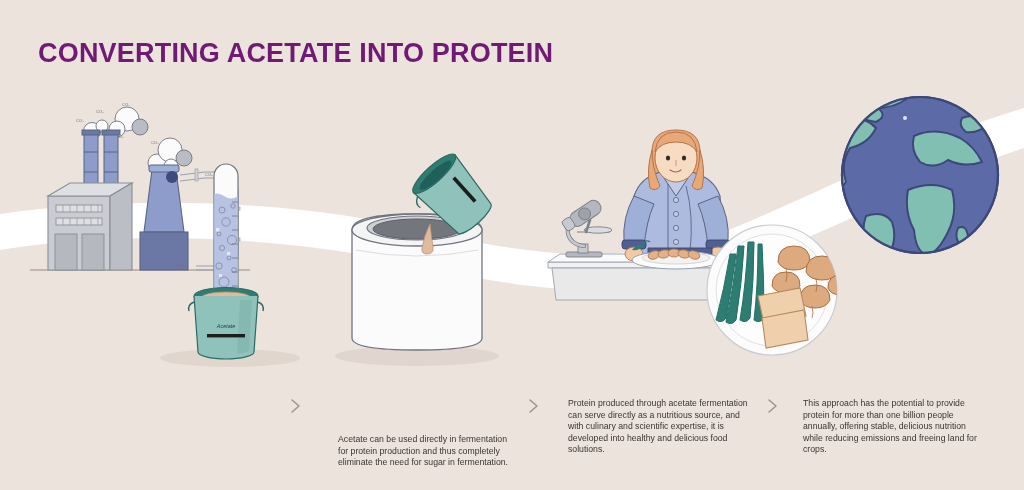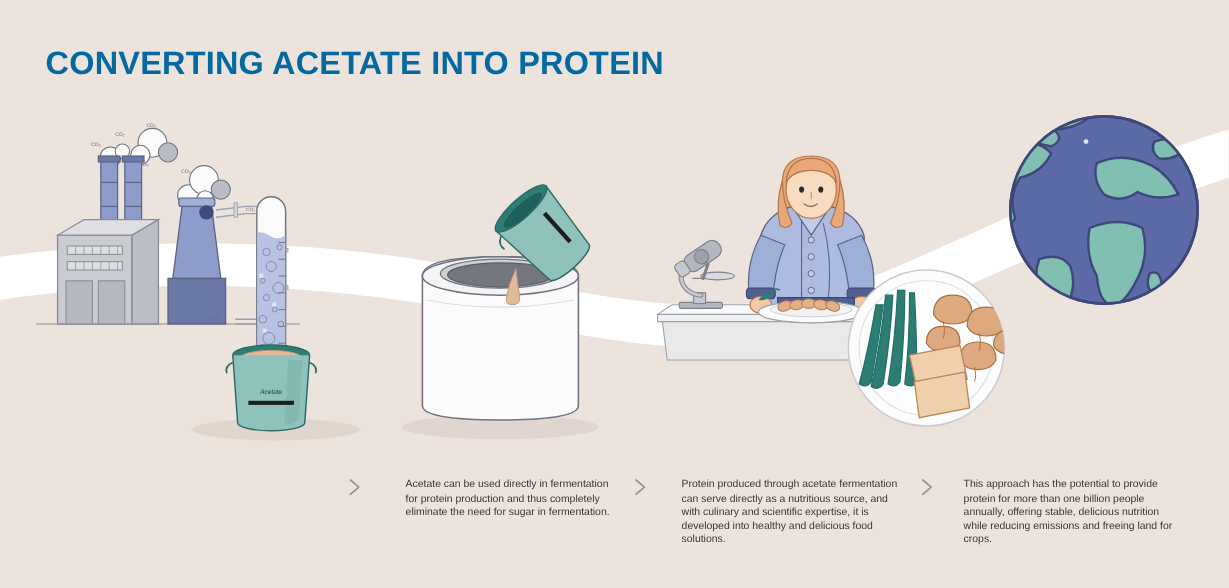--- a/index.html
+++ b/index.html
@@ -12,34 +12,34 @@
   }
   #stage { position:absolute; inset:0; }
   #bg-svg, #art-svg { position:absolute; left:0; top:0; }
 
   #title {
     position:absolute;
     left:38px; top:38px;
     font-size:27px;
     font-weight:bold;
     letter-spacing:0.2px;
-    color:#0369a1;
+    color:#701a75;
     white-space:nowrap;
   }
 
   .caption {
     position:absolute;
     top:398px;
     font-size:8.7px;
     line-height:11.6px;
     color:#3a3431;
     font-family:"Liberation Sans", sans-serif;
   }
   .c1 { left:57px;  width:205px; }
-  .c2 { left:338px; width:178px; }
+  .c2 { left:338px; width:178px;margin-top:36px; }
   .c3 { left:568px; width:180px; }
   .c4 { left:803px; width:180px; }
 
   .chev {
     position:absolute;
     top:398px;
     width:14px; height:16px;
     color:#9b918c;
   }
   .chev svg { display:block; }

